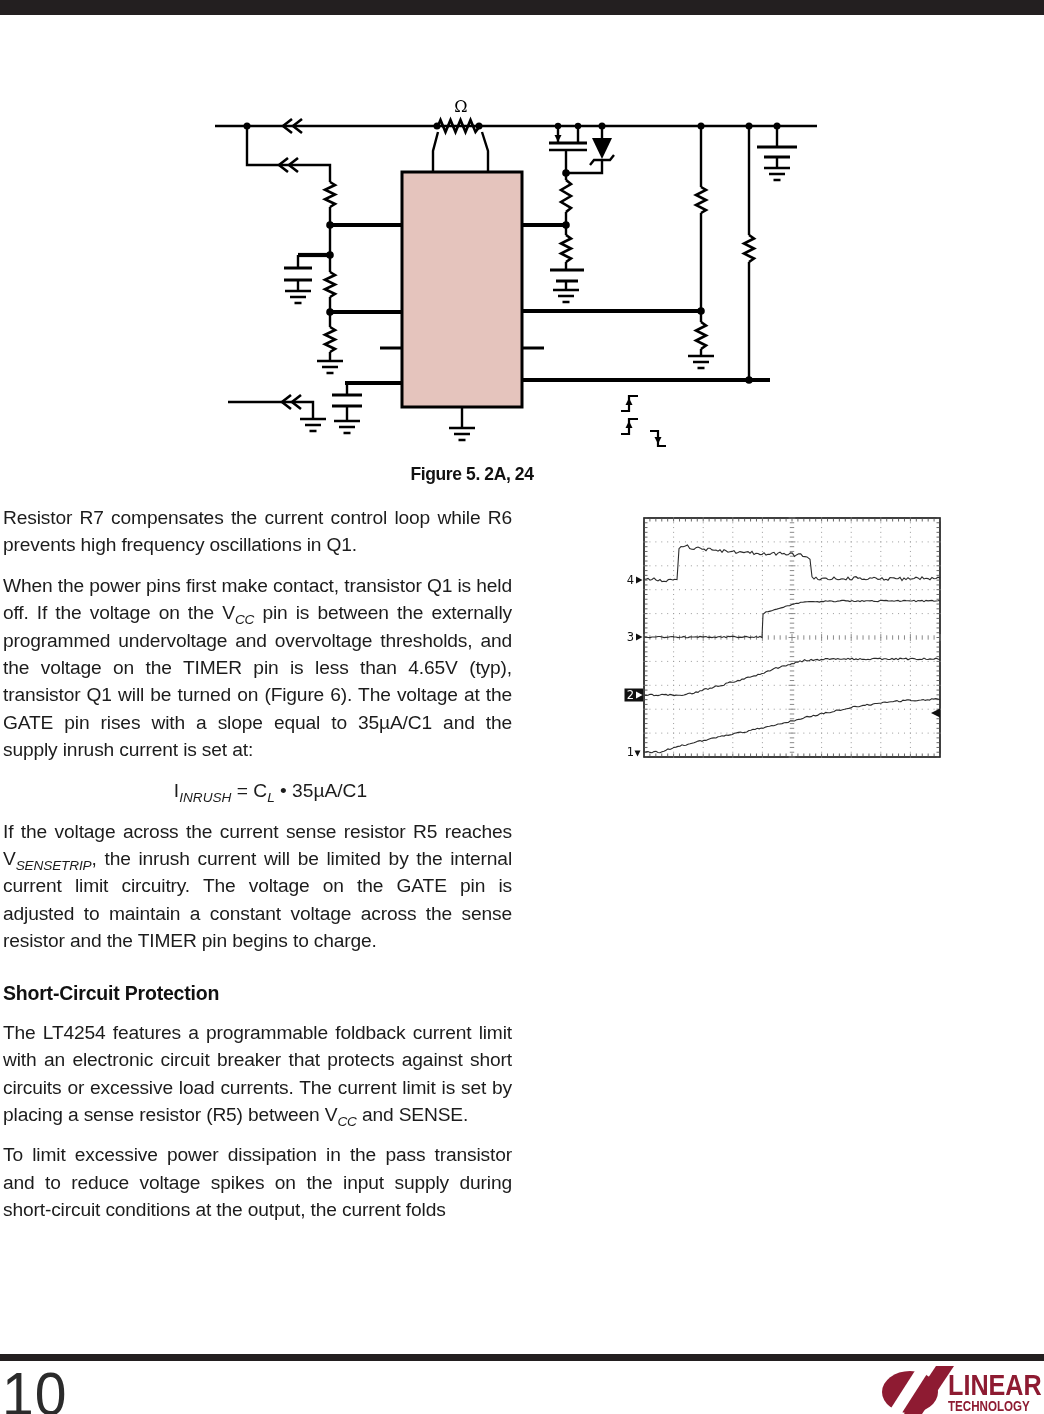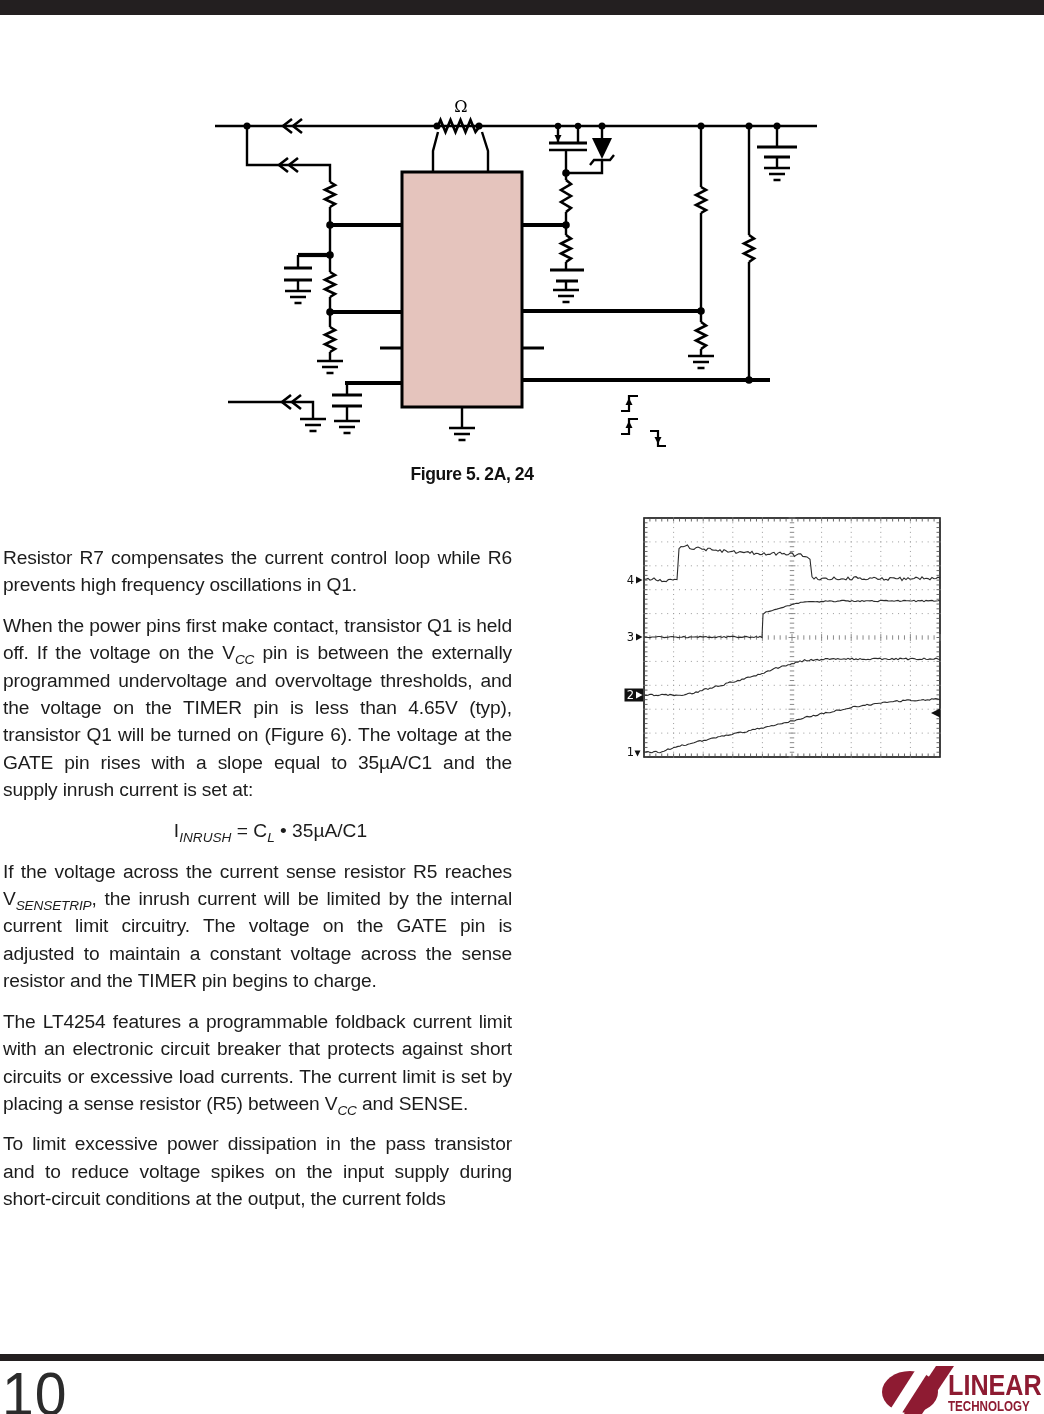--- a/index.html
+++ b/index.html
@@ -2,21 +2,21 @@
 <html><head>
 <meta charset="utf-8">
 <style>
   html,body{margin:0;padding:0;background:#ffffff;}
   .page{position:relative;width:1044px;height:1414px;background:#ffffff;overflow:hidden;
         font-family:"Liberation Sans",sans-serif;color:#1c1c1c;}
   .topbar{position:absolute;left:0;top:0;width:1044px;height:15px;background:#231F20;}
   .schematic{position:absolute;left:210px;top:88px;}
   .caption{position:absolute;left:0;top:440px;width:944px;text-align:center;
            font-weight:bold;font-size:17.5px;letter-spacing:-0.4px;color:#111;margin-top:24px;}
-  .leftcol{position:absolute;left:3px;top:504px;width:509px;margin-top:40px;}
+  .leftcol{position:absolute;left:3px;top:504px;width:509px;}
   .leftcol p{margin:0 0 13px 0;font-size:19.2px;line-height:27.4px;text-align:justify;
              letter-spacing:-0.15px;}
   .leftcol sub, .eq sub{font-size:71%;line-height:0;font-style:italic;}
   .eq{margin:16px 0 16px 26px;font-size:19.2px;text-align:center;}
   h2.subhead{margin:27px 0 14px 0;font-size:19.5px;letter-spacing:-0.2px;color:#111;}
   .scope-wrap{position:absolute;left:624px;top:512px;}
   .botrule{position:absolute;left:0;top:1354px;width:1044px;height:7px;background:#231F20;}
   .pagenum{position:absolute;left:2px;top:1358px;font-size:62px;font-weight:400;
            color:#2b2b2b;transform:scaleX(0.92);transform-origin:left top;letter-spacing:1px;}
   .logo{position:absolute;left:870px;top:1366px;}
@@ -161,20 +161,21 @@
     <text x="461" y="112" text-anchor="middle" font-family="DejaVu Serif, serif" font-size="16" fill="#000">Ω</text>
   </svg>
 
   <div class="caption">Figure 5. 2A, 24</div>
 
   <div class="leftcol">
     <p>Resistor R7 compensates the current control loop while R6 prevents high frequency oscillations in Q1.</p>
     <p>When the power pins first make contact, transistor Q1 is held off. If the voltage on the V<sub>CC</sub> pin is between the externally programmed undervoltage and overvoltage thresholds, and the voltage on the TIMER pin is less than 4.65V (typ), transistor Q1 will be turned on (Figure 6). The voltage at the GATE pin rises with a slope equal to 35µA/C1 and the supply inrush current is set at:</p>
     <div class="eq">I<sub>INRUSH</sub> = C<sub>L</sub> • 35µA/C1</div>
     <p>If the voltage across the current sense resistor R5 reaches V<sub>SENSETRIP</sub>, the inrush current will be limited by the internal current limit circuitry. The voltage on the GATE pin is adjusted to maintain a constant voltage across the sense resistor and the TIMER pin begins to charge.</p>
+    <h2 class="subhead">Short-Circuit Protection</h2>
     <p>The LT4254 features a programmable foldback current limit with an electronic circuit breaker that protects against short circuits or excessive load currents. The current limit is set by placing a sense resistor (R5) between V<sub>CC</sub> and SENSE.</p>
     <p>To limit excessive power dissipation in the pass transistor and to reduce voltage spikes on the input supply during short-circuit conditions at the output, the current folds</p>
   </div>
 
   <div class="scope-wrap">
     <svg id="scope-svg" width="322" height="252" viewBox="-20 -6 322 252">
         <rect x="0" y="0" width="296" height="239" fill="#ffffff" stroke="#111" stroke-width="1.6"></rect>
         <rect x="29.10" y="-0.50" width="1" height="1" fill="#9a9a9a"></rect>
         <rect x="29.10" y="4.28" width="1" height="1" fill="#9a9a9a"></rect>
         <rect x="29.10" y="9.06" width="1" height="1" fill="#9a9a9a"></rect>

